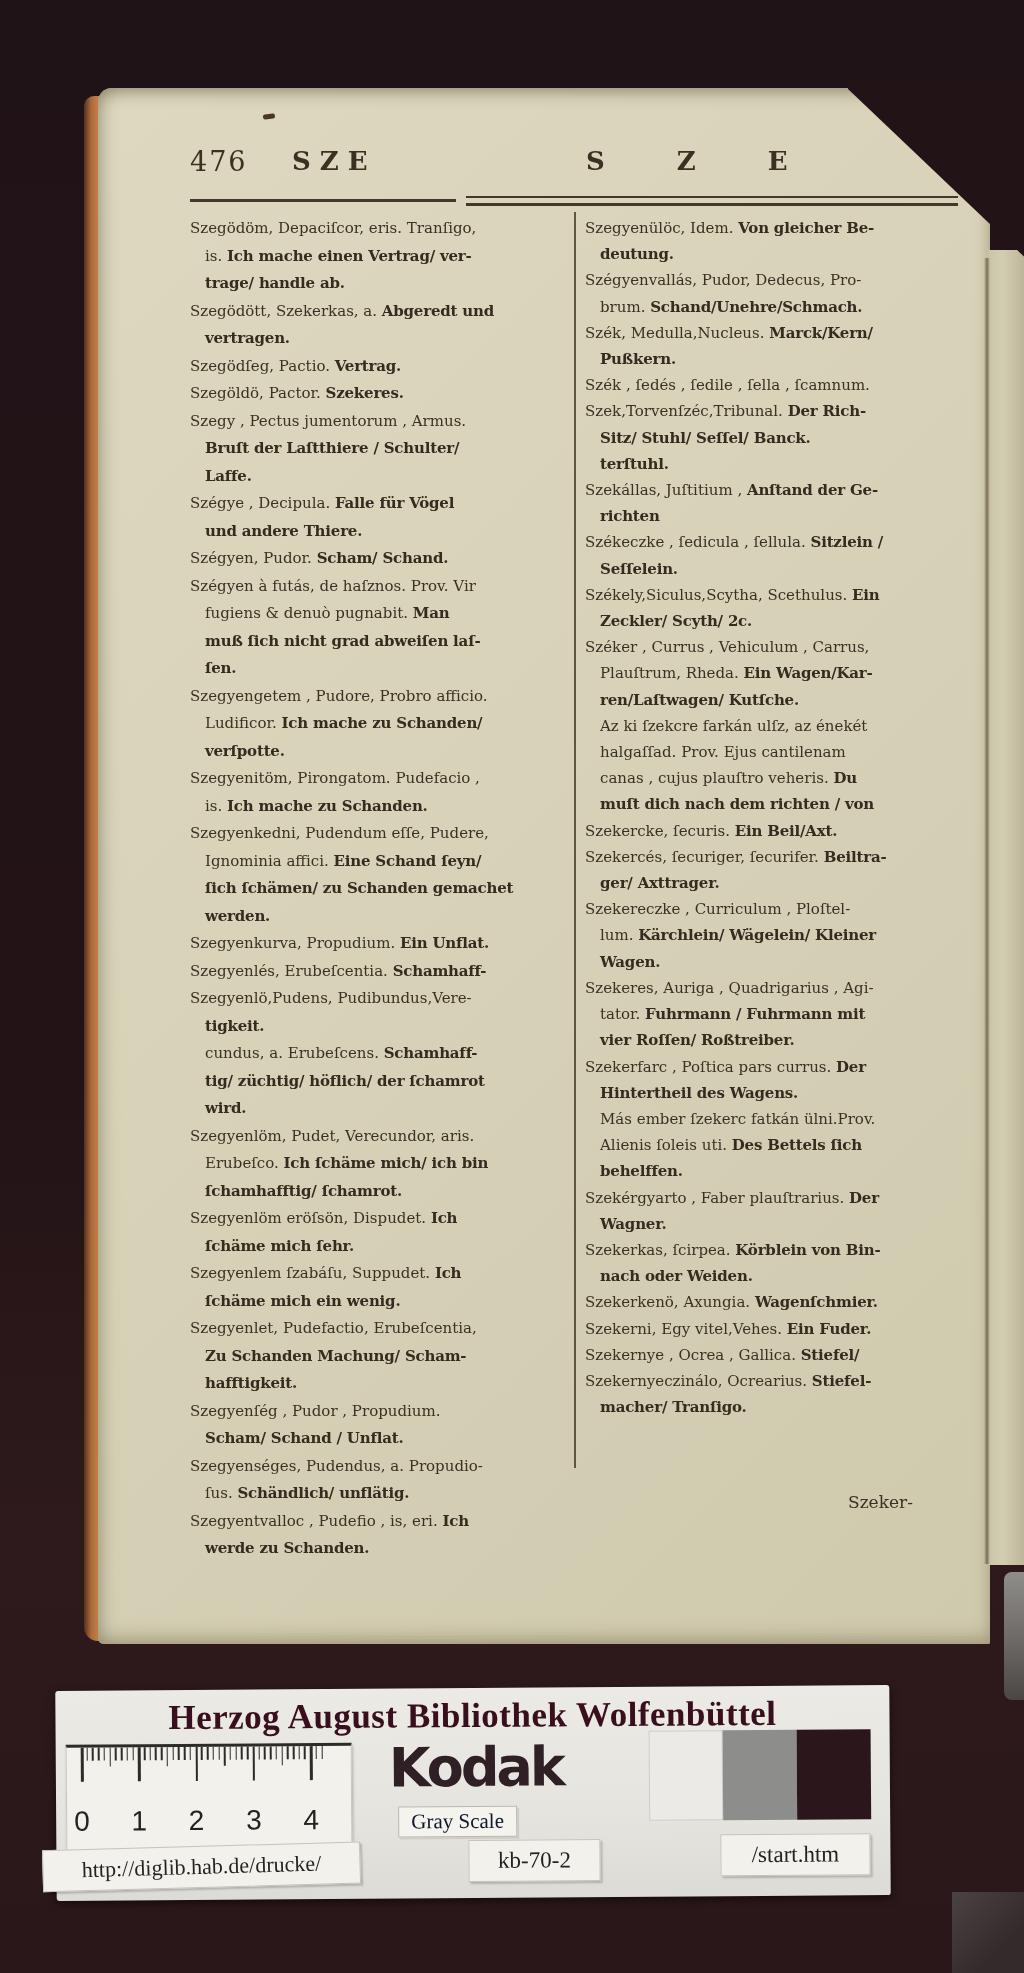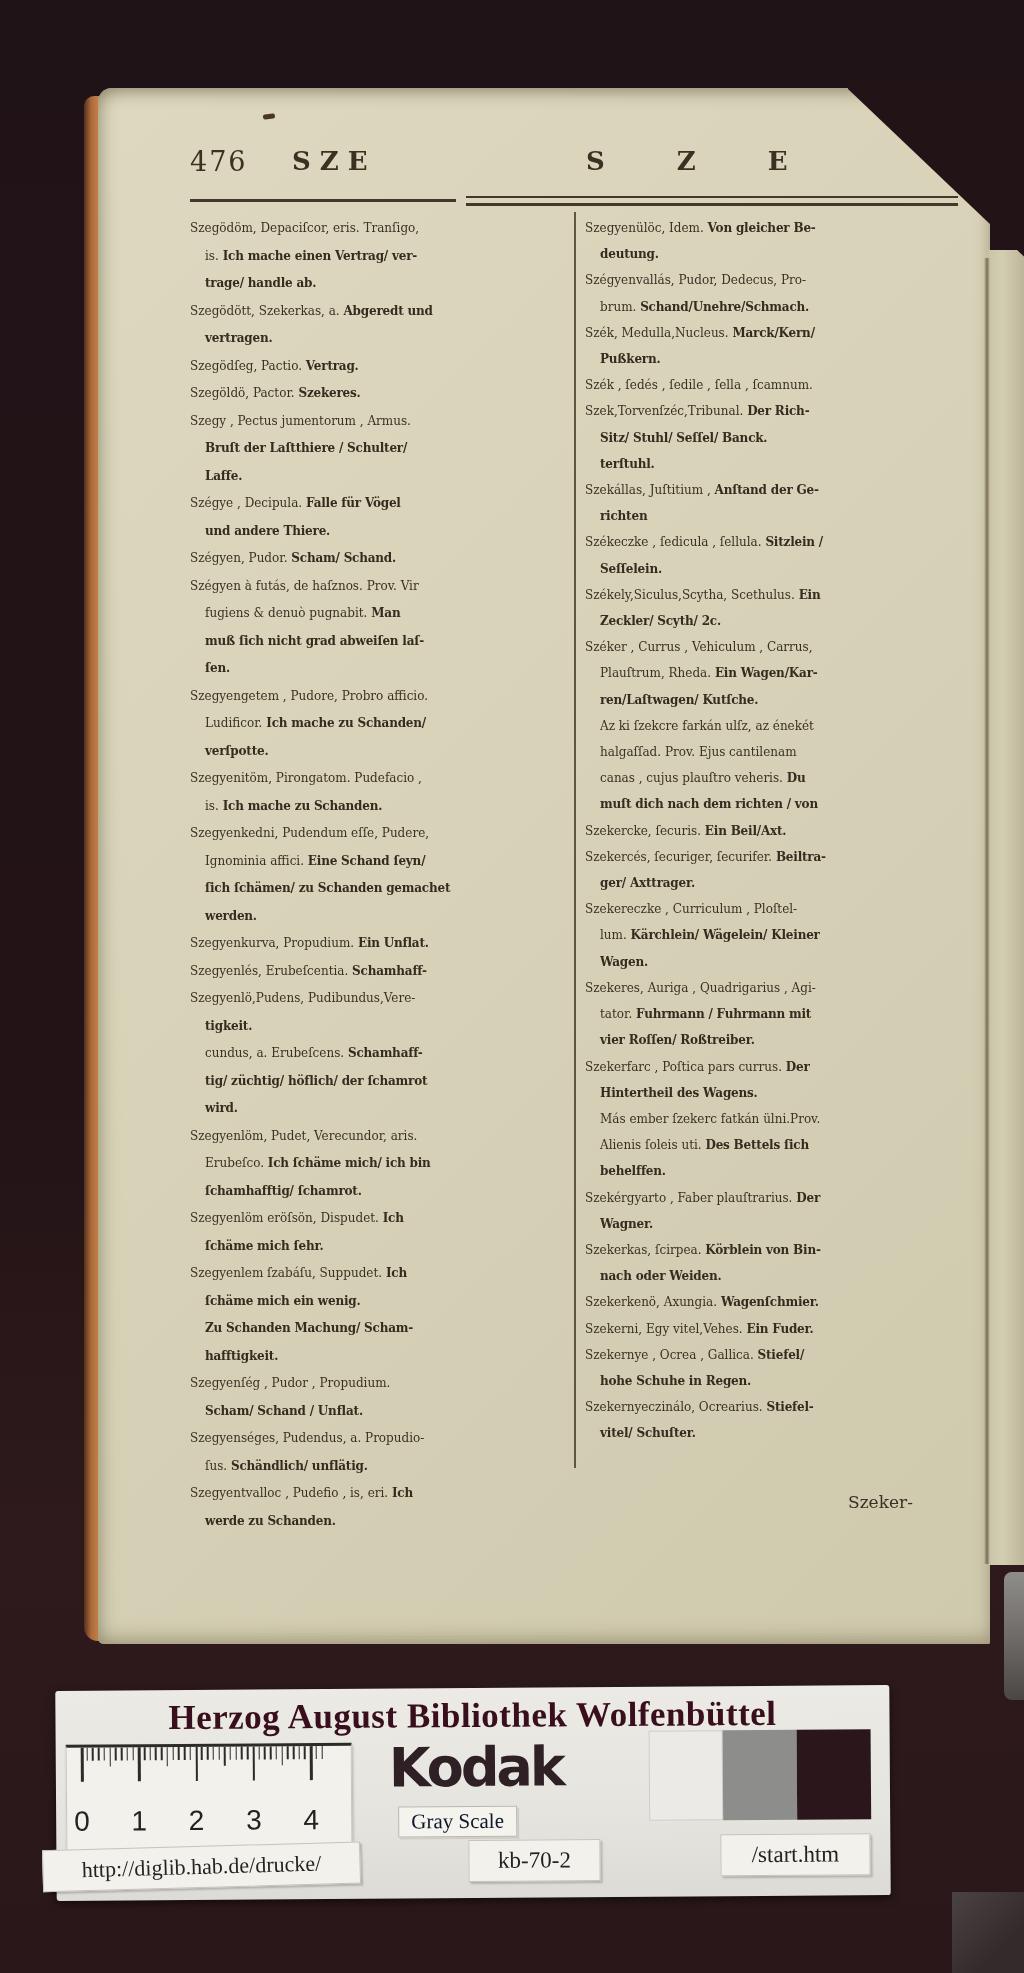--- a/index.html
+++ b/index.html
@@ -47,21 +47,21 @@
   
   .pageno{left:190px;top:146px;font-size:27px;color:#3b3123;letter-spacing:2px;}
   .hdr-left{left:292px;top:146px;font-size:26px;color:#3b3123;letter-spacing:9px;font-weight:600;}
   .hdr-right{left:586px;top:146px;font-size:26px;color:#3b3123;letter-spacing:72px;font-weight:600;}
   .rule{background:#43392a;}
   .rule-l{left:190px;top:199px;width:266px;height:3px;}
   .rule-r1{left:466px;top:196px;width:492px;height:2px;}
   .rule-r2{left:466px;top:203px;width:492px;height:3px;}
   .divider{left:574px;top:212px;width:2px;height:1256px;background:#4a3f2e;opacity:.85;}
   
-  .col{color:#3b3123;font-size:12px;}
+  .col{color:#3b3123;font-size:15px;}
   .col-left{left:190px;top:215px;width:386px;line-height:27.5px;}
   .col-right{left:585px;top:215px;width:402px;line-height:26.2px;}
   .tl{white-space:nowrap;}
   .tl.ind{padding-left:15px;}
   .ant{font-family:"DejaVu Serif",serif;}
   .frak{font-family:"DejaVu Serif",serif;font-weight:700;color:#352b1e;letter-spacing:-.2px;}
   .catchword{left:848px;top:1492px;font-size:17px;color:#3b3123;}
   
   .card{
     left:56px;top:1688px;width:834px;height:210px;
@@ -160,20 +160,21 @@
     <div class="tl ind"><span class="ant">cundus, a. Erubeſcens. </span><span class="frak">Schamhaff-</span></div>
     <div class="tl ind"><span class="frak">tig/ züchtig/ höflich/ der ſchamrot</span></div>
     <div class="tl ind"><span class="frak">wird.</span></div>
     <div class="tl"><span class="ant">Szegyenlöm, Pudet, Verecundor, aris.</span></div>
     <div class="tl ind"><span class="ant">Erubeſco. </span><span class="frak">Ich ſchäme mich/ ich bin</span></div>
     <div class="tl ind"><span class="frak">ſchamhafftig/ ſchamrot.</span></div>
     <div class="tl"><span class="ant">Szegyenlöm eröſsön, Dispudet. </span><span class="frak">Ich</span></div>
     <div class="tl ind"><span class="frak">ſchäme mich ſehr.</span></div>
     <div class="tl"><span class="ant">Szegyenlem ſzabáſu, Suppudet. </span><span class="frak">Ich</span></div>
     <div class="tl ind"><span class="frak">ſchäme mich ein wenig.</span></div>
+    <div class="tl"><span class="ant">Szegyenlet, Pudefactio, Erubeſcentia,</span></div>
     <div class="tl ind"><span class="frak">Zu Schanden Machung/ Scham-</span></div>
     <div class="tl ind"><span class="frak">hafftigkeit.</span></div>
     <div class="tl"><span class="ant">Szegyenſég , Pudor , Propudium.</span></div>
     <div class="tl ind"><span class="frak">Scham/ Schand / Unflat.</span></div>
     <div class="tl"><span class="ant">Szegyenséges, Pudendus, a. Propudio-</span></div>
     <div class="tl ind"><span class="ant">ſus. </span><span class="frak">Schändlich/ unflätig.</span></div>
     <div class="tl"><span class="ant">Szegyentvalloc , Pudefio , is, eri. </span><span class="frak">Ich</span></div>
     <div class="tl ind"><span class="frak">werde zu Schanden.</span></div>
   </div>
 <div class="abs col col-right" id="col-right">
@@ -214,23 +215,22 @@
     <div class="tl ind"><span class="ant">Más ember ſzekerc fatkán ülni.Prov.</span></div>
     <div class="tl ind"><span class="ant">Alienis ſoleis uti. </span><span class="frak">Des Bettels ſich</span></div>
     <div class="tl ind"><span class="frak">behelffen.</span></div>
     <div class="tl"><span class="ant">Szekérgyarto , Faber plauſtrarius. </span><span class="frak">Der</span></div>
     <div class="tl ind"><span class="frak">Wagner.</span></div>
     <div class="tl"><span class="ant">Szekerkas, ſcirpea. </span><span class="frak">Körblein von Bin-</span></div>
     <div class="tl ind"><span class="frak">nach oder Weiden.</span></div>
     <div class="tl"><span class="ant">Szekerkenö, Axungia. </span><span class="frak">Wagenſchmier.</span></div>
     <div class="tl"><span class="ant">Szekerni, Egy vitel,Vehes. </span><span class="frak">Ein Fuder.</span></div>
     <div class="tl"><span class="ant">Szekernye , Ocrea , Gallica. </span><span class="frak">Stiefel/</span></div>
-    <div class="tl ind"><span class="frak">hohe Schuhe in Regen.</span></div>
     <div class="tl"><span class="ant">Szekernyeczinálo, Ocrearius. </span><span class="frak">Stiefel-</span></div>
-    <div class="tl ind"><span class="frak">vitel/ Schuſter.</span></div>
+    <div class="tl ind"><span class="frak">macher/ Tranſigo.</span></div>
   </div>
 <div class="abs catchword">Szeker-</div>
 
 <div class="abs card">
   <div class="abs card-title">Herzog August Bibliothek Wolfenbüttel</div>
   <div class="abs ruler" id="ruler">
       <div class="tick major" style="left: 14px;"></div>
       <div class="tick minor" style="left: 19.73px;"></div>
       <div class="tick minor" style="left: 25.46px;"></div>
       <div class="tick minor" style="left: 31.19px;"></div>

